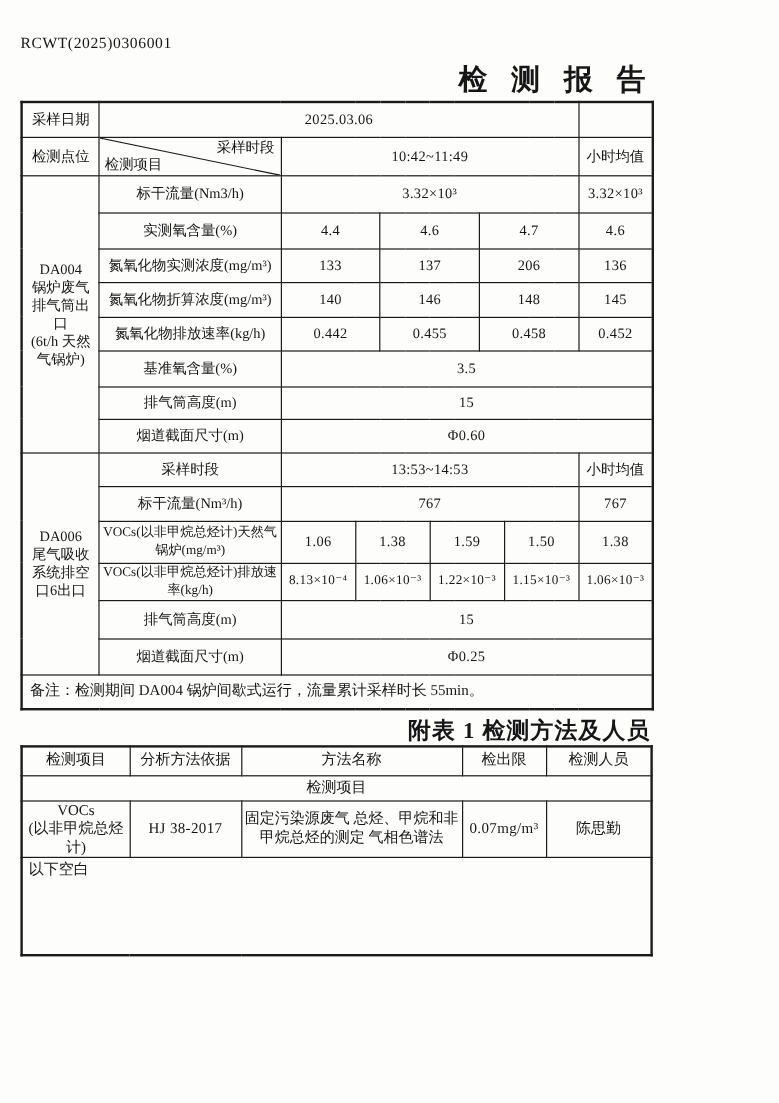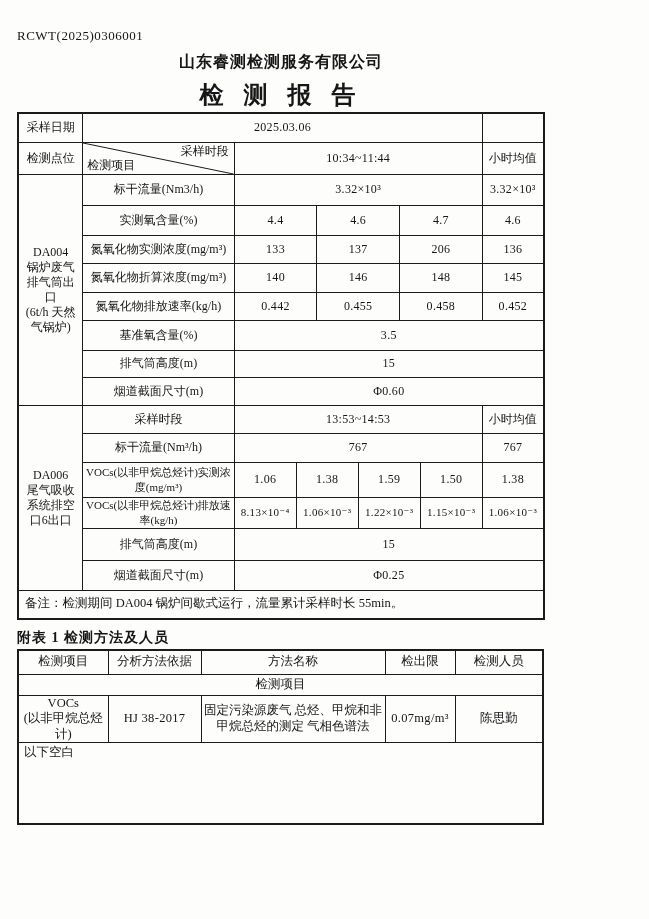--- a/index.html
+++ b/index.html
@@ -5,47 +5,46 @@
   html,body{margin:0;padding:0;}
   body{
     width:649px;height:919px;background:#fdfdfc;color:#161616;
     font-family:"Liberation Serif","DejaVu Serif",serif;
     -webkit-font-smoothing:antialiased;
   }
   .page{width:649px;height:919px;box-sizing:border-box;padding:28px 0 0 17px;position:relative;}
   .content{width:528px;position:relative;}
   .report-no{font-size:13px;text-align:left;line-height:16px;letter-spacing:.5px;}
   .company{font-size:16px;font-weight:bold;text-align:center;margin-top:8px;line-height:20px;letter-spacing:1px;}
-  .title{font-size:24px;font-weight:bold;text-align:center;margin-top:8px;line-height:30px;letter-spacing:7px;}
+  .title{font-size:24px;font-weight:bold;text-align:right;margin-top:8px;line-height:30px;letter-spacing:7px;}
   .cap-row{position:relative;margin-top:6px;height:16px;line-height:16px;}
   .cap-center{position:absolute;left:0;right:0;text-align:center;font-size:13.5px;font-weight:bold;letter-spacing:1px;}
   .cap-pages{position:absolute;right:0;top:0;font-size:13.5px;letter-spacing:1px;}
   table{border-collapse:collapse;table-layout:fixed;border:2px solid #1b1b1b;margin-top:2px;}
   td{border:1px solid #1b1b1b;font-size:12px;text-align:center;vertical-align:middle;
      padding:0 2px;line-height:1.25;overflow:hidden;word-break:break-all;}
   .small-label{font-size:11px;line-height:1.3;}
   .pre{white-space:pre-line;}
   .num{letter-spacing:.3px;}
   td.diag{position:relative;padding:0;}
   td.diag svg{position:absolute;left:0;top:0;width:100%;height:100%;}
   .diag-top{position:absolute;top:1px;right:5px;font-size:12px;}
   .diag-bottom{position:absolute;bottom:1px;left:4px;font-size:12px;}
   td.note-cell{text-align:left;padding:2px 6px;font-size:12.5px;}
-  .t2-caption{font-size:14px;font-weight:bold;text-align:left;margin-top:10px;height:16px;line-height:16px;letter-spacing:1px;width:525px;}
+  .t2-caption{font-size:19px;font-weight:bold;text-align:right;margin-top:10px;height:16px;line-height:16px;letter-spacing:1px;width:525px;}
   .t2{margin-top:3px;}
   .t2 td{font-size:12.5px;}
   td.blank-cell{text-align:left;vertical-align:top;padding:2px 5px;font-size:12.5px;}
 </style>
 </head>
 <body>
 
 <div class="page">
   <div class="content">
     <div class="report-no">RCWT(2025)0306001</div>
-    <div class="company">山东睿测检测服务有限公司</div>
     <div class="title">检 测 报 告</div>
 
     <table>
       <colgroup>
         <col style="width:65px">
         <col style="width:152px">
         <col style="width:20.75px">
           <col style="width:20.75px">
           <col style="width:20.75px">
           <col style="width:20.75px">
@@ -66,21 +65,21 @@
         </tr>
         <tr style="height:32px">
           <td>检测点位</td>
           <td class="diag">
             <svg viewBox="0 0 100 100" preserveAspectRatio="none">
               <line x1="0" y1="0" x2="100" y2="100" stroke="#1b1b1b" stroke-width="1" vector-effect="non-scaling-stroke"></line>
             </svg>
             <span class="diag-top">采样时段</span>
             <span class="diag-bottom">检测项目</span>
           </td>
-          <td colspan="12" class="num">10:34~11:44</td>
+          <td colspan="12" class="num">10:42~11:49</td>
           <td>小时均值</td>
         </tr>
 
         <tr style="height:31px">
           <td rowspan="8" class="pre">DA004
 锅炉废气排气筒出口
 (6t/h 天然气锅炉)</td>
           <td>标干流量(Nm3/h)</td>
           <td colspan="12" class="num">3.32×10³</td>
           <td class="num">3.32×10³</td>
@@ -132,21 +131,21 @@
           <td>采样时段</td>
           <td colspan="12" class="num">13:53~14:53</td>
           <td>小时均值</td>
         </tr>
         <tr style="height:29px">
           <td>标干流量(Nm³/h)</td>
           <td colspan="12" class="num">767</td>
           <td class="num">767</td>
         </tr>
         <tr style="height:35px">
-          <td class="small-label">VOCs(以非甲烷总烃计)实测浓度(mg/m³)</td>
+          <td class="small-label">VOCs(以非甲烷总烃计)天然气锅炉(mg/m³)</td>
           <td colspan="3" class="num">1.06</td>
           <td colspan="3" class="num">1.38</td>
           <td colspan="3" class="num">1.59</td>
           <td colspan="3" class="num">1.50</td>
           <td class="num">1.38</td>
         </tr>
         <tr style="height:31px">
           <td class="small-label">VOCs(以非甲烷总烃计)排放速率(kg/h)</td>
           <td colspan="3" class="num small-label">8.13×10⁻⁴</td>
           <td colspan="3" class="num small-label">1.06×10⁻³</td>

